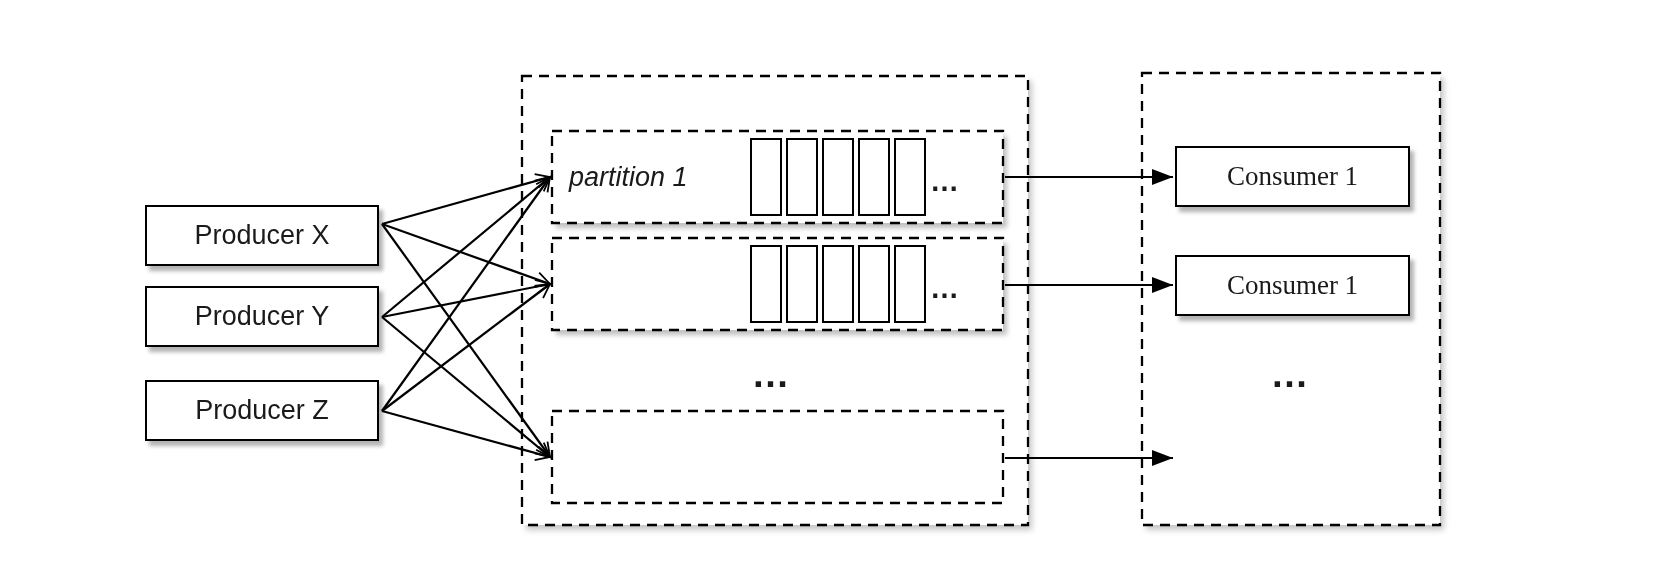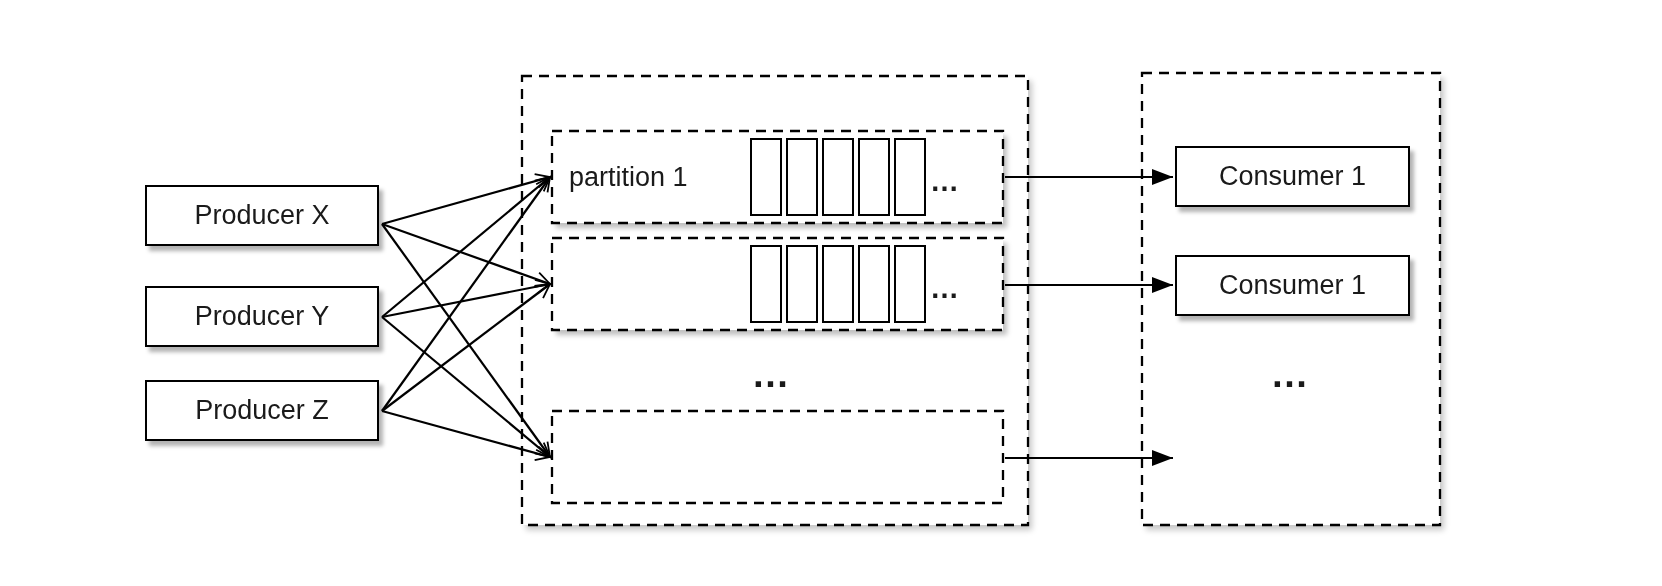--- a/index.html
+++ b/index.html
@@ -19,40 +19,41 @@
     background: #ffffff;
     border: 2.5px solid #000000;
     box-shadow: 4px 5px 4px rgba(0,0,0,0.30);
     display: flex;
     align-items: center;
     justify-content: center;
     font-size: 27px;
     z-index: 2;
   }
   .producer { left: 145px; width: 234px; height: 61px; }
-  .consumer { left: 1175px; width: 235px; height: 61px; }
+  .consumer { left: 1175px; width: 235px; height: 61px; font-family: Liberation Serif, serif; }
   
   .group {
     position: absolute;
     background: #ffffff;
     box-shadow: 4px 5px 6px rgba(0,0,0,0.22);
     z-index: 1;
   }
   .partition {
     position: absolute;
     left: 552px; width: 451px; height: 92px;
     background: #ffffff;
     box-shadow: 4px 5px 5px rgba(0,0,0,0.25);
     z-index: 2;
   }
   .partition-label {
     position: absolute;
     left: 17px; top: 0; height: 100%;
     display: flex; align-items: center;
     font-size: 27px;
+    font-style: italic;
   }
   .slots {
     position: absolute;
     left: 198px; top: 7px;
     display: flex; gap: 4px;
   }
   .slot {
     box-sizing: border-box;
     width: 32px; height: 78px;
     border: 2px solid #000000;
@@ -84,21 +85,21 @@
     left: 0; top: 0;
     z-index: 5;
     pointer-events: none;
   }
 </style>
 </head>
 <body>
 
 <div class="canvas">
 
-  <div class="node producer" style="top:185px">
+  <div class="node producer" style="top:205px">
     <span>Producer X</span>
   </div>
   <div class="node producer" style="top:380px">
     <span>Producer Z</span>
   </div>
   <div class="node producer" style="top:286px">
     <span>Producer Y</span>
   </div>
 
   <div class="group" style="left:522px;top:76px;width:506px;height:449px"></div>

